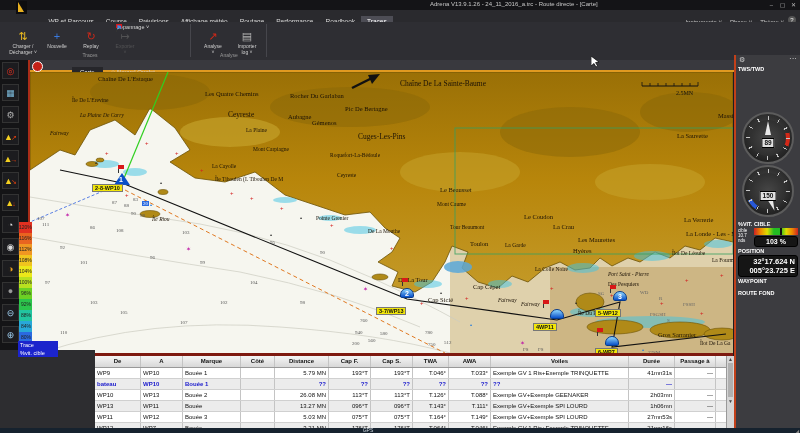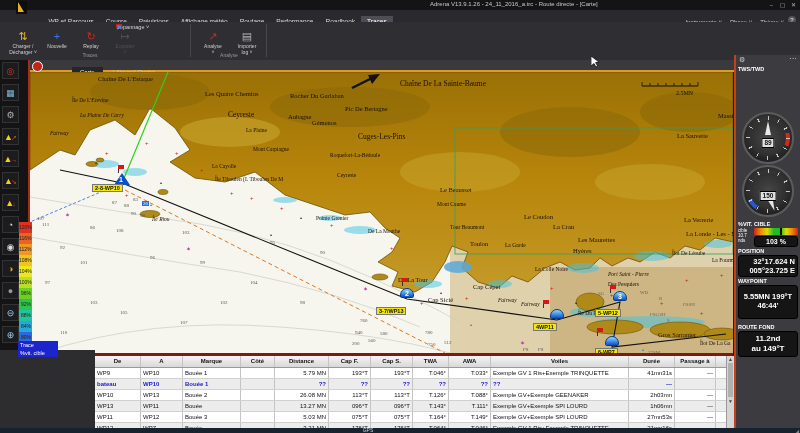--- a/index.html
+++ b/index.html
@@ -459,29 +459,21 @@
             </div>
           <div class="rp-box" style="margin:1px 0 0 0;font-size:7px;line-height:9px;">103 %</div>
         </div>
       </div>
       <div class="rp-label">POSITION</div>
       <div class="rp-box" style="font-size:7.5px;line-height:9px;padding:1px 2px;text-align:right;">
         <div>32°17.624 N</div>
           <div>005°23.725 E</div>
       </div>
       <div class="rp-label">WAYPOINT</div>
-      <div class="rp-box" style="font-size:7.5px;line-height:9px;padding:6px 2px 8px 2px;">
-        <div>5.55MN 199°T</div>
-          <div>46:44'</div>
-      </div>
       <div class="rp-label" style="margin-top:4px;">ROUTE FOND</div>
-      <div class="rp-box" style="font-size:8px;line-height:10px;padding:2px 0;">
-        <div>11.2nd</div>
-          <div>au 149°T</div>
-      </div>
     </div>
   </div>
 
   <div id="bottomleft" class="abs">
     
     
     
     
     
     

